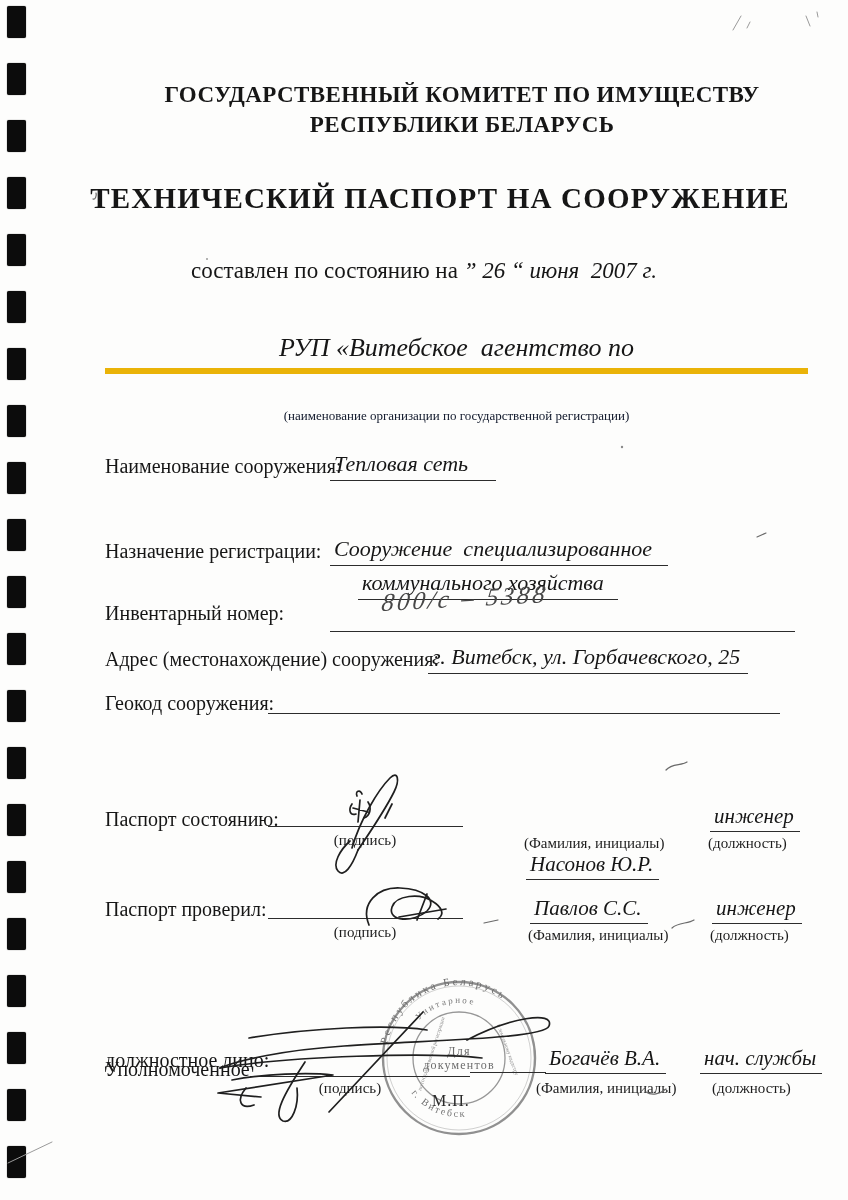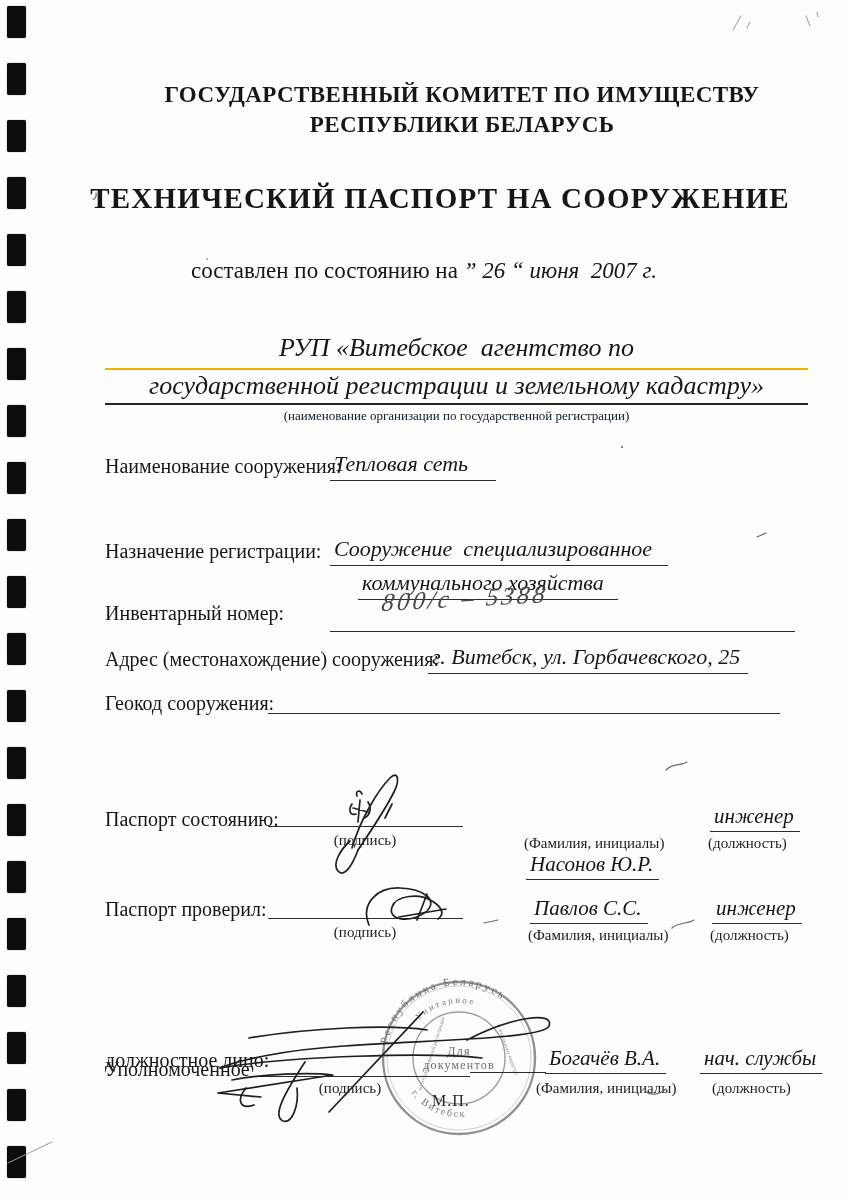--- a/index.html
+++ b/index.html
@@ -70,22 +70,21 @@
   <div class="abs ttl center" style="left:60px;top:182px;width:760px;">ТЕХНИЧЕСКИЙ ПАСПОРТ НА СООРУЖЕНИЕ</div>
 
   <div class="abs dateline center" style="left:74px;top:258px;width:700px;">
     <span>составлен по состоянию на</span>
     <span class="i">”</span>
     <span class="i">26</span>
     <span class="i">“</span>
     <span class="i pre">июня  2007 г.</span>
   </div>
 
-  <div class="abs orgline pre" style="left:105px;top:333px;width:703px;height:35px;border-bottom:2px solid #eab308;">РУП «Витебское  агентство по</div>
-  <div class="abs orgline" style="left:105px;top:371px;width:703px;height:32px;border-bottom:2px solid #262626;">государственной регистрации и земельному кадастру»</div>
+  <div class="abs orgline pre" style="left:105px;top:333px;width:703px;height:35px;border-bottom:6px solid #eab308;">РУП «Витебское  агентство по</div>
   <div class="abs smallcap" style="left:105px;top:408px;width:703px;">(наименование организации по государственной регистрации)</div>
 
   <div class="abs lbl" style="left:105px;top:455px;">Наименование сооружения:</div>
   <div class="abs val ul" style="left:330px;top:451px;padding:0 28px 3px 4px;">Тепловая сеть</div>
 
   <div class="abs lbl" style="left:105px;top:540px;">Назначение регистрации:</div>
   <div class="abs val ul pre" style="left:330px;top:536px;padding:0 16px 3px 4px;">Сооружение  специализированное</div>
   <div class="abs val ul" style="left:358px;top:570px;padding:0 14px 3px 4px;">коммунального хозяйства</div>
 
   <div class="abs lbl" style="left:105px;top:602px;">Инвентарный номер:</div>

